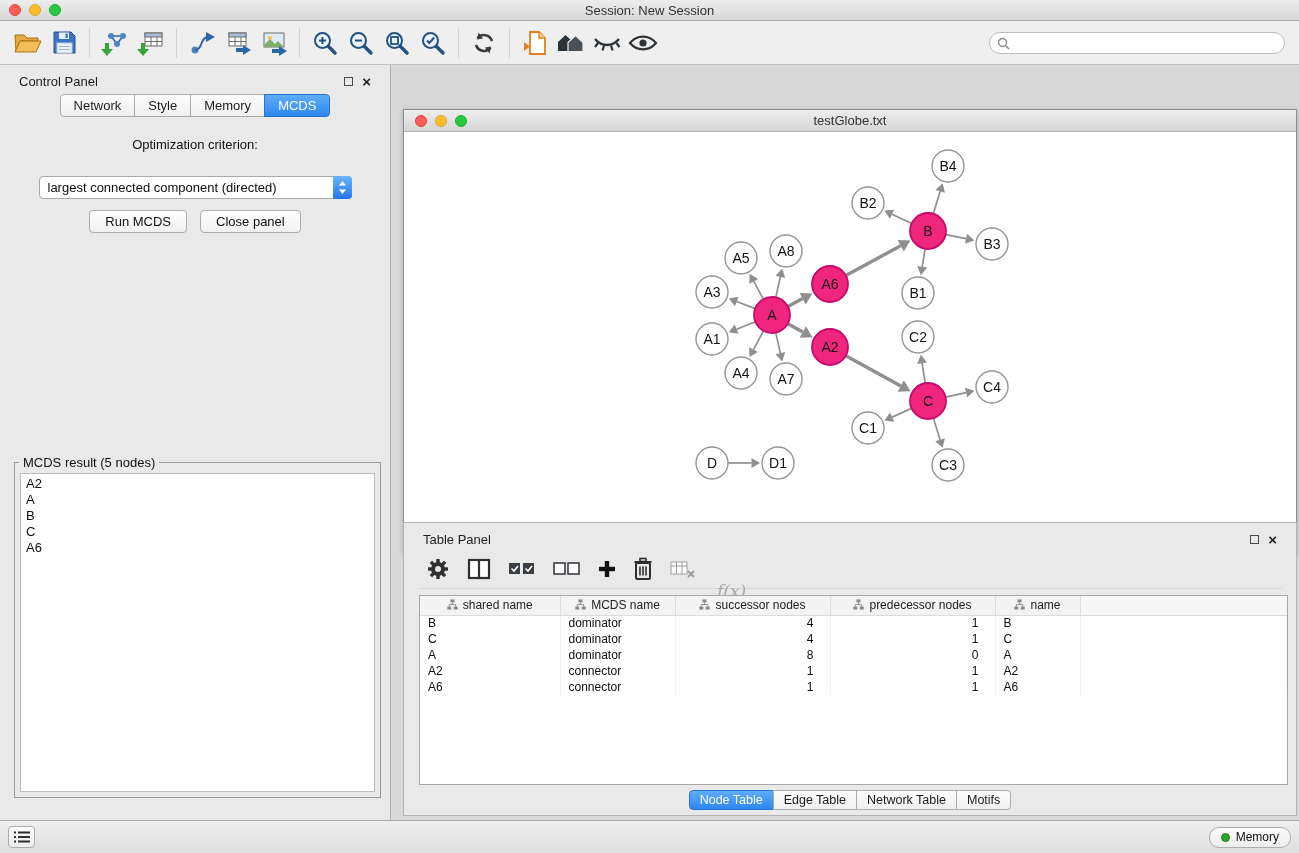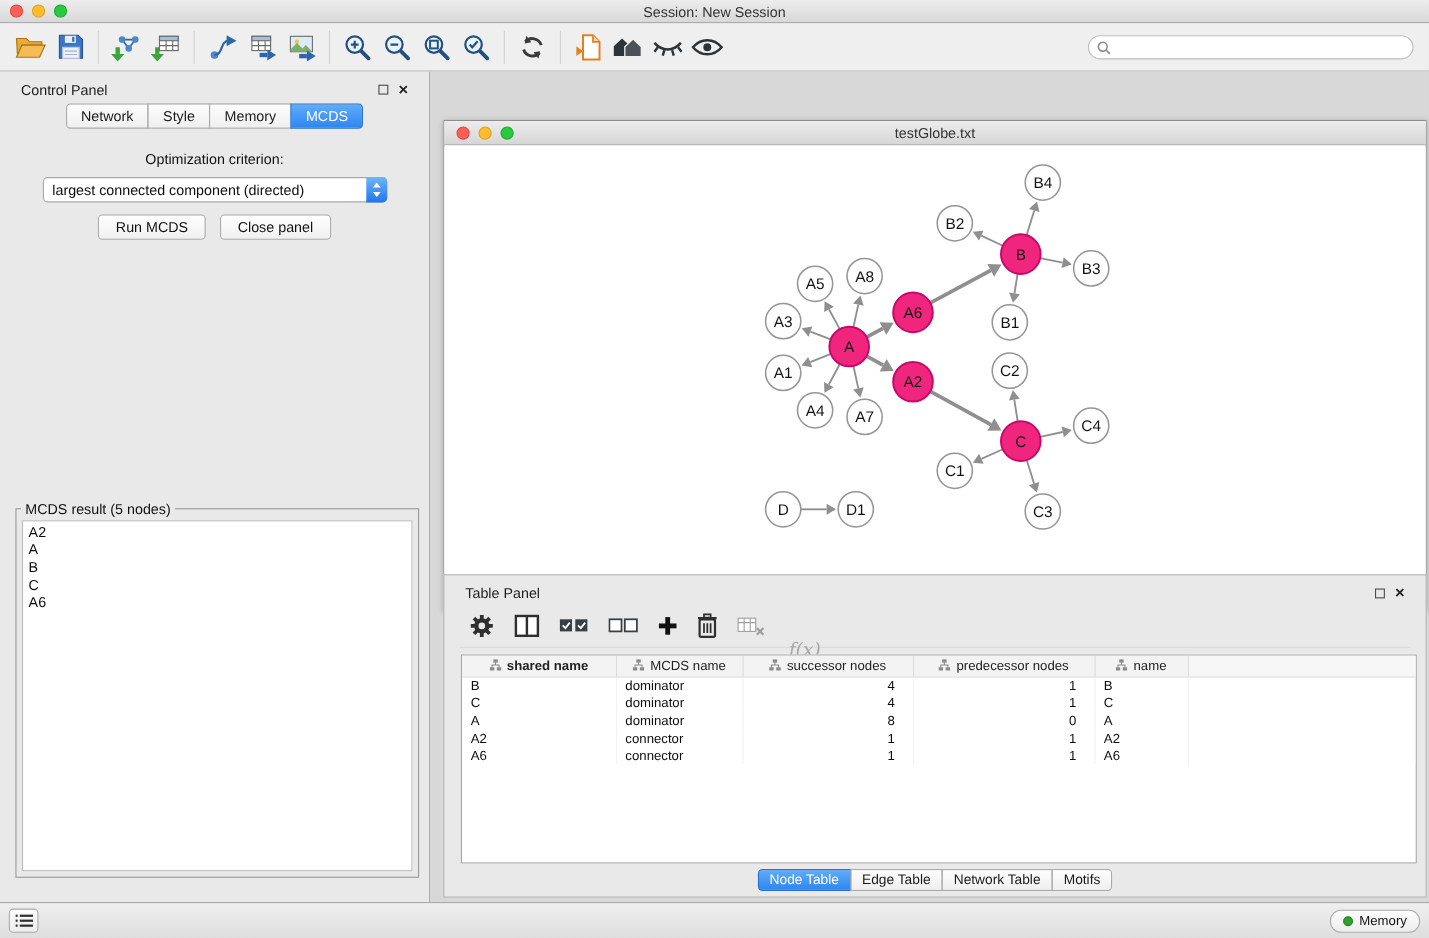--- a/index.html
+++ b/index.html
@@ -40,21 +40,21 @@
   .close-x { font-size:15px; font-weight:bold; color:#222; line-height:1; }
 
   .cp-tabs { display:flex; justify-content:center; margin-top:5px; }
   .seg { font-size:13px; padding:3px 13px; background:linear-gradient(#FDFDFD,#EFEFEF);
     border:1px solid #ABABAB; margin-left:-1px; color:#1b1b1b; white-space:nowrap; }
   .seg:first-child { border-radius:4px 0 0 4px; margin-left:0; }
   .seg:last-child  { border-radius:0 4px 4px 0; }
   .seg.active { background:linear-gradient(#5FACF9,#2E86F0); color:#fff; border-color:#2573D2; }
 
   .opt-label { text-align:center; font-size:13px; margin-top:20px; color:#111; }
-  .combo { width:313px; height:23px; margin:9px auto 0; background:#fff; border:1px solid #A9A9A9;
+  .combo { width:313px; height:23px; margin:24px auto 0; background:#fff; border:1px solid #A9A9A9;
     border-radius:4px; display:flex; align-items:center; }
   .combo-text { flex:1; font-size:13px; padding-left:8px; color:#0d0d0d; white-space:nowrap; overflow:hidden; }
   .combo-stepper { width:19px; height:23px; margin:-1px -1px -1px 0; border-radius:0 4px 4px 0;
     background:linear-gradient(#6FB5F9,#2176EC); display:flex; align-items:center; justify-content:center; }
   .cp-buttons { display:flex; justify-content:center; gap:13px; margin-top:11px; }
   .aqua-btn { font-family:"Liberation Sans",sans-serif; font-size:13px; color:#111; height:23px;
     padding:0 15px; background:linear-gradient(#FFFFFF,#F0F0F0); border:1px solid #ADADAD; border-radius:4px; }
 
   .result-group { position:absolute; left:14px; right:9px; top:390px; bottom:22px;
     border:1px solid #9A9A9A; background:transparent; }
@@ -556,21 +556,21 @@
                 <line x1="24" y1="12" x2="18" y2="18"></line>
               </g>
           </svg>
         </div>
         <span class="fx">f(x)</span>
       </div>
       <div class="tp-table-wrap">
         <table>
           <thead>
               <tr>
-                <th style="width: 140px; font-weight: bold;"><svg class="tree-icon" viewBox="0 0 12 12" width="11" height="11">
+                <th style="width: 140px;"><svg class="tree-icon" viewBox="0 0 12 12" width="11" height="11">
                     <path d="M6 3.5 V6 M2.5 8.5 V6 H9.5 V8.5" stroke="#8A8A8A" stroke-width="1" fill="none"></path>
                     <rect x="3.8" y="0.5" width="4.4" height="3.2" fill="#8A8A8A"></rect>
                     <rect x="0.3" y="8.3" width="4.4" height="3.2" fill="#8A8A8A"></rect>
                     <rect x="7.3" y="8.3" width="4.4" height="3.2" fill="#8A8A8A"></rect>
                   </svg><span>shared name</span></th>
                 <th style="width: 115px;"><svg class="tree-icon" viewBox="0 0 12 12" width="11" height="11">
                     <path d="M6 3.5 V6 M2.5 8.5 V6 H9.5 V8.5" stroke="#8A8A8A" stroke-width="1" fill="none"></path>
                     <rect x="3.8" y="0.5" width="4.4" height="3.2" fill="#8A8A8A"></rect>
                     <rect x="0.3" y="8.3" width="4.4" height="3.2" fill="#8A8A8A"></rect>
                     <rect x="7.3" y="8.3" width="4.4" height="3.2" fill="#8A8A8A"></rect>

